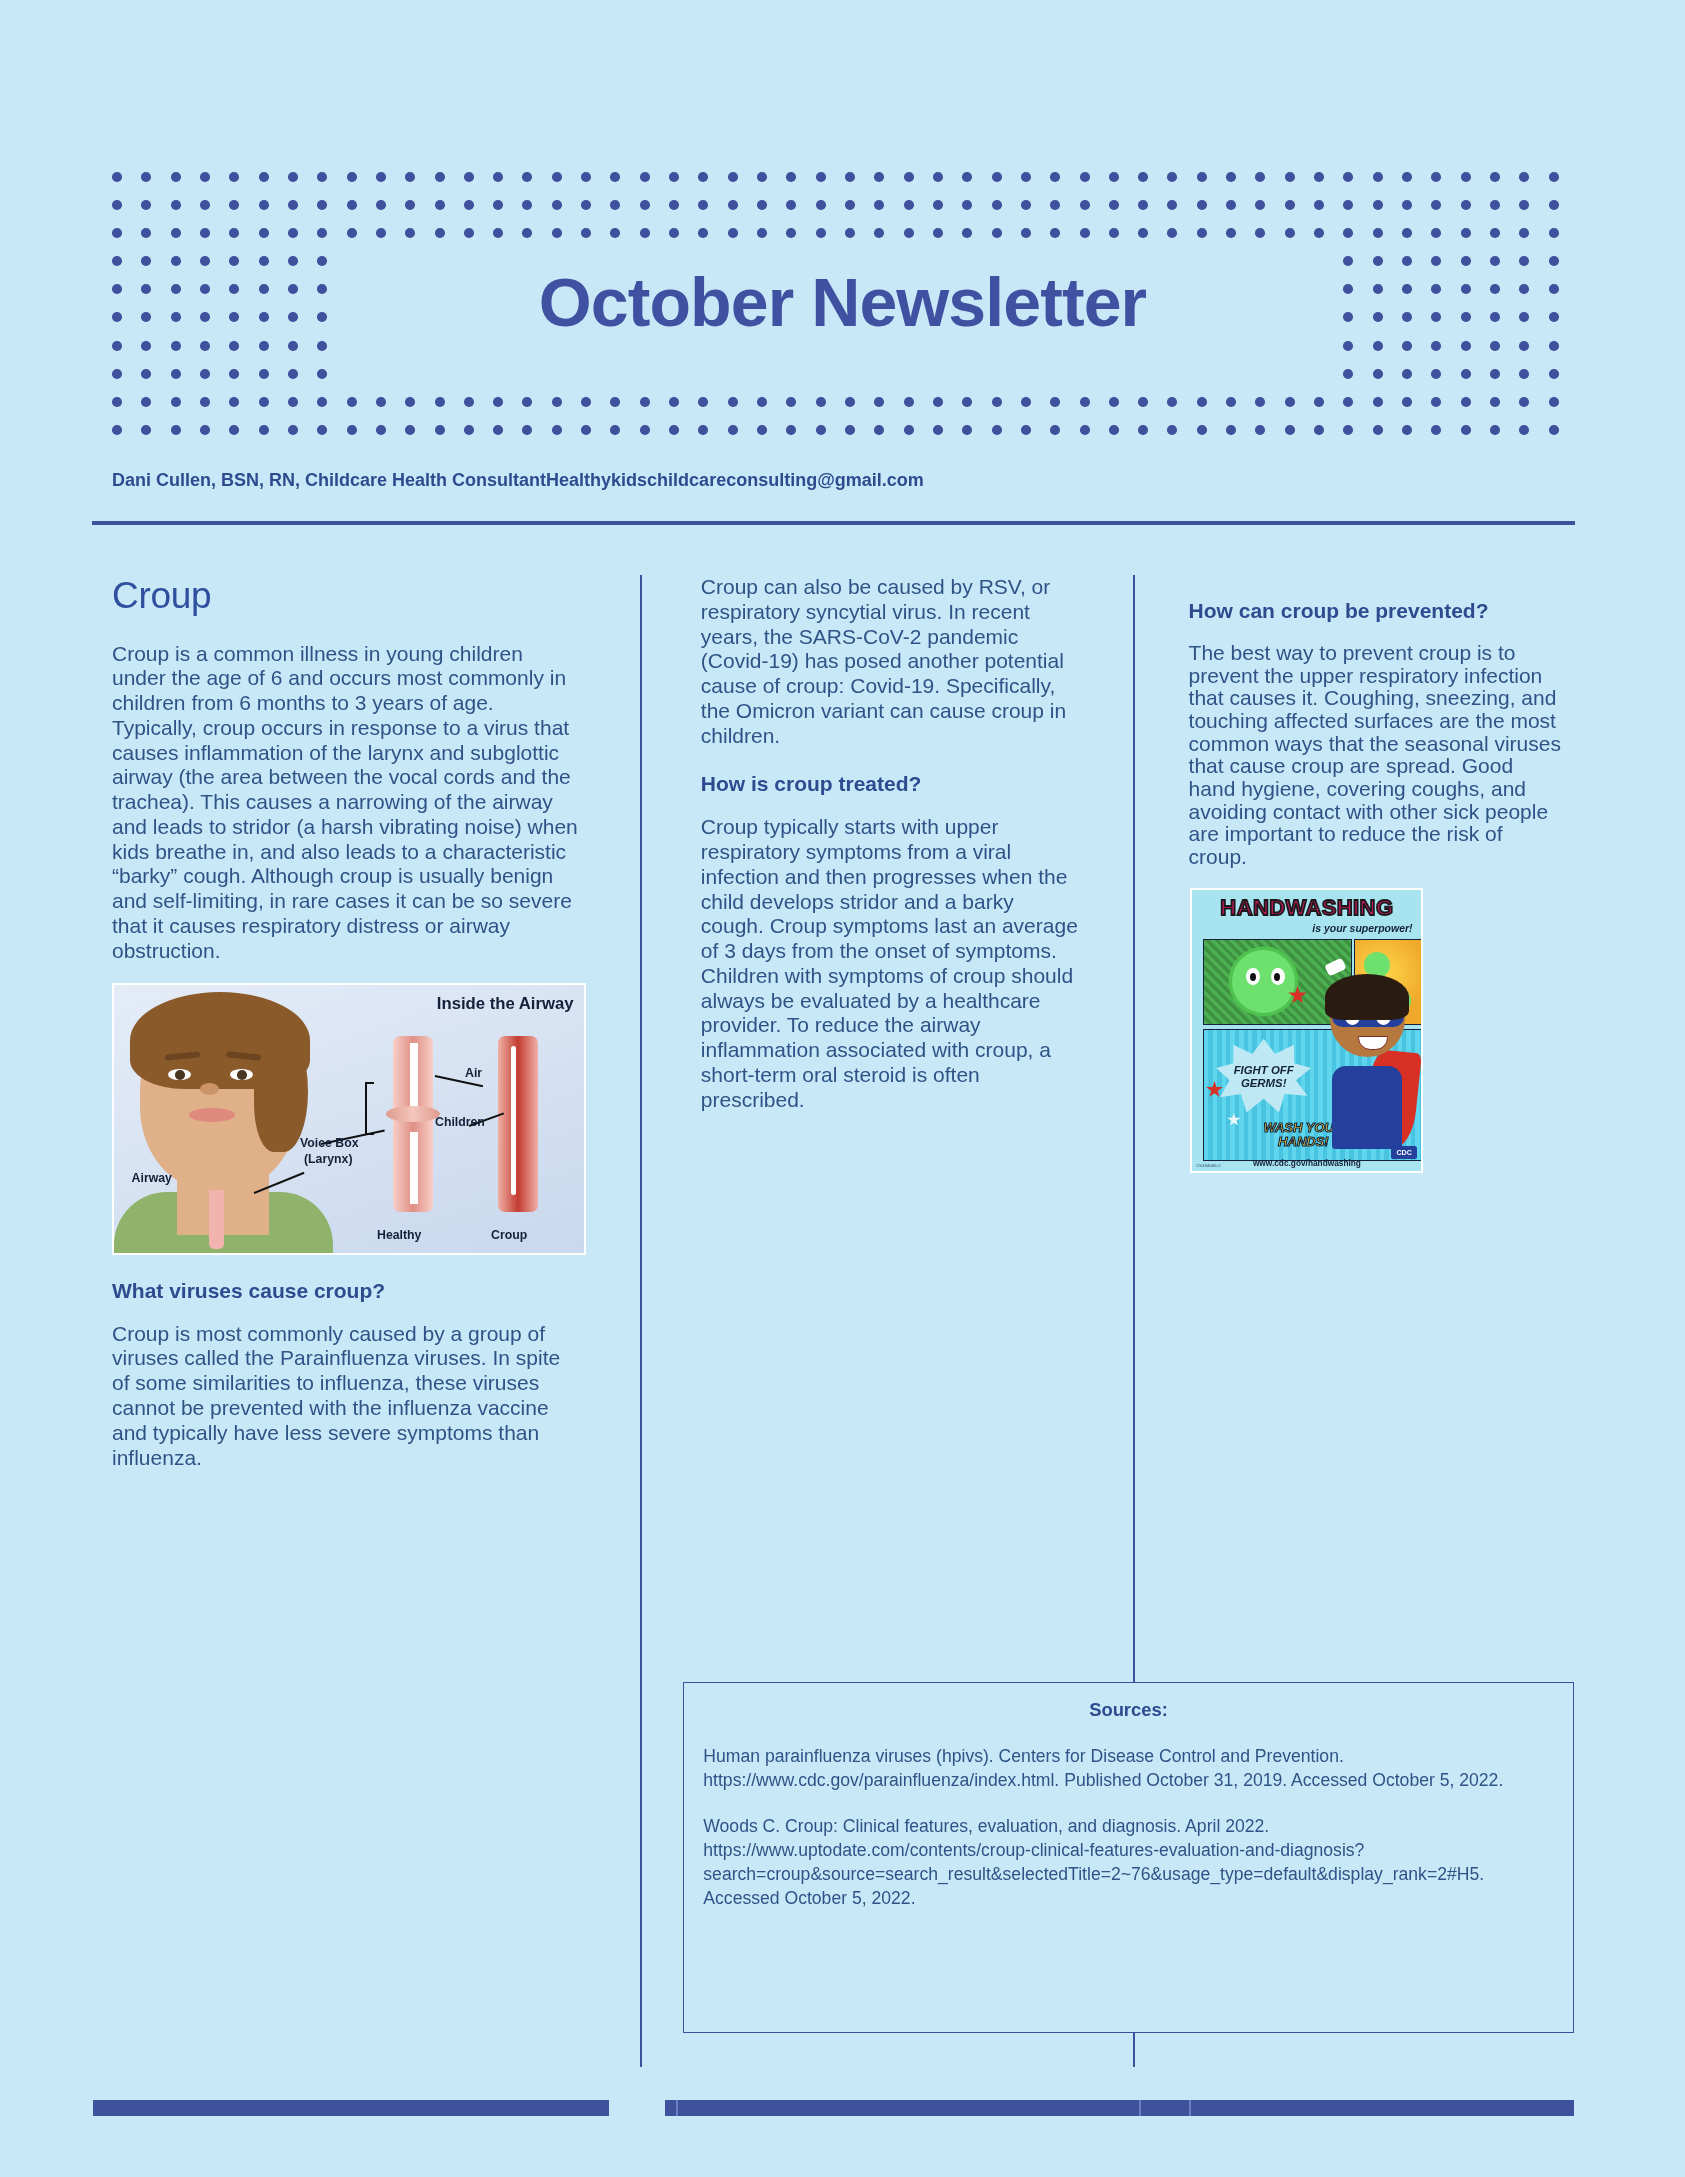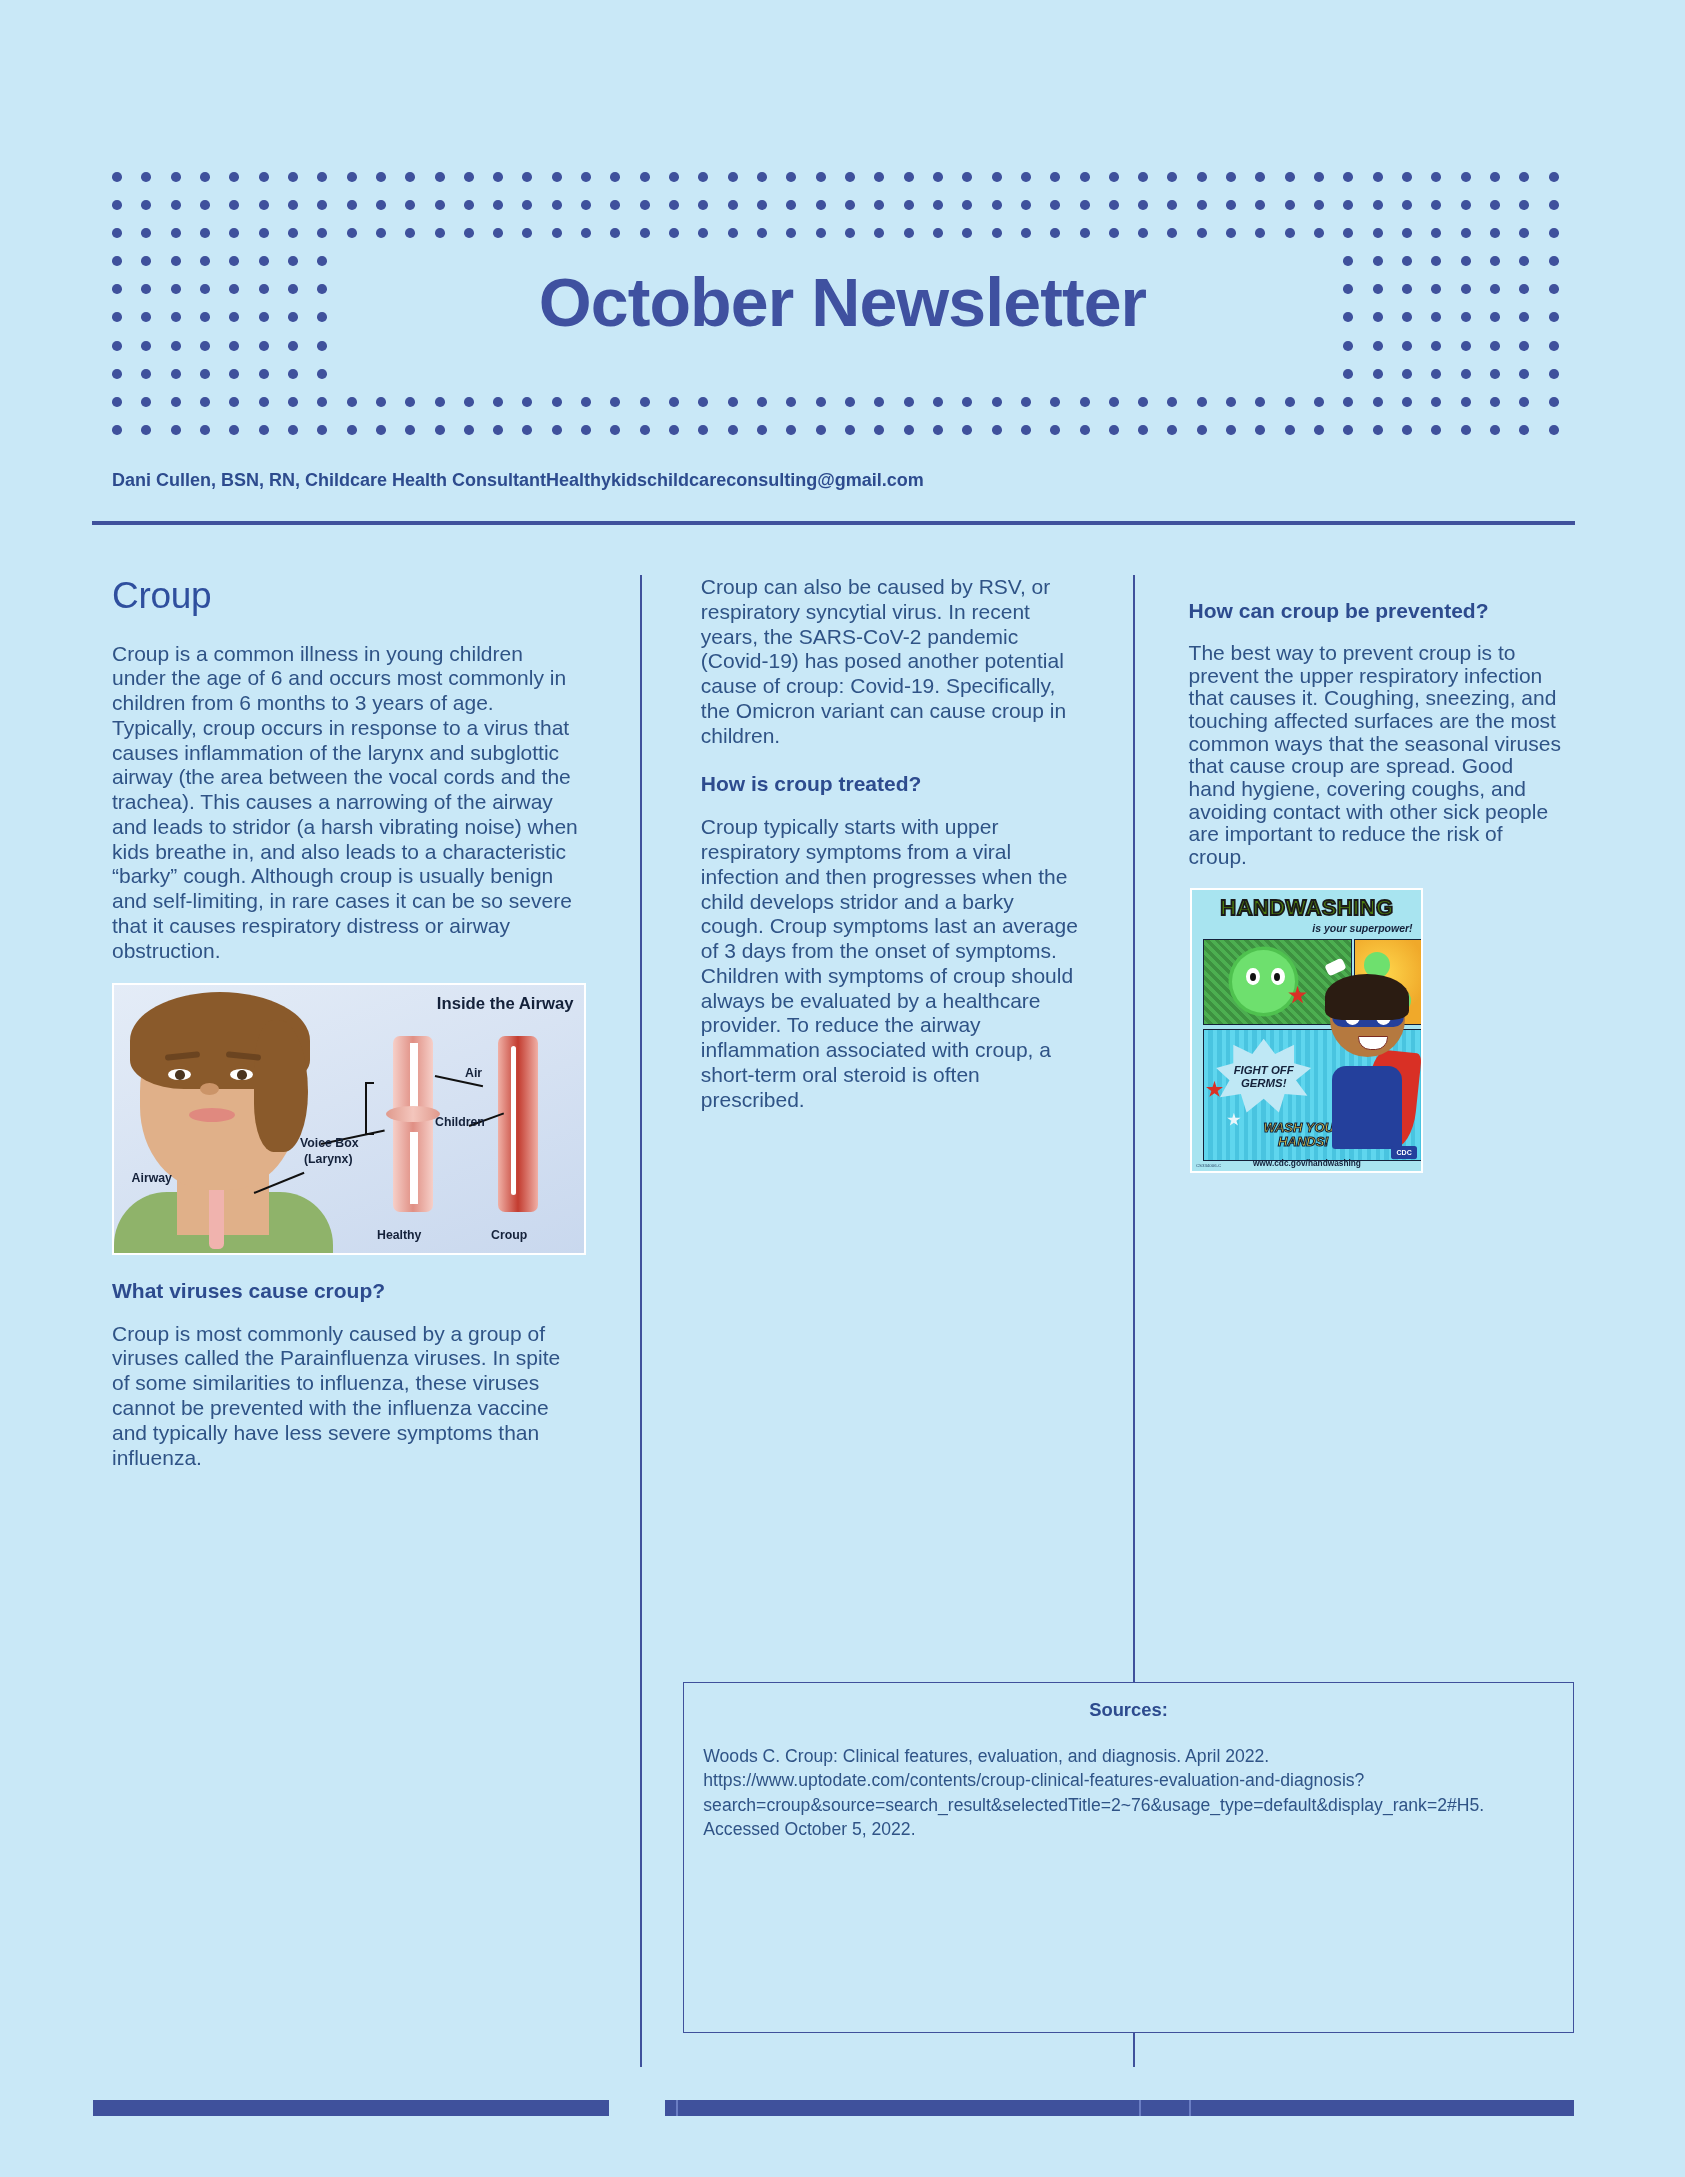--- a/index.html
+++ b/index.html
@@ -214,21 +214,21 @@
     position: relative;
     background: #a8e4f0;
     border: 2.6px solid #ffffff;
     overflow: hidden;
     margin-left: 1.8px;
   }
   .poster-title {
     position: absolute; top: 5.3px; left: 0; width: 100%;
     text-align: center;
     font-size: 22px; font-weight: bold;
-    color: #4d7c0f;
+    color: #be185d;
     -webkit-text-stroke: 1.8px #1a1a1a;
     letter-spacing: 0.4px;
     font-family: "Liberation Sans", sans-serif;
   }
   .poster-sub {
     position: absolute; top: 32px; right: 8.8px;
     font-size: 10.5px; font-style: italic; font-weight: bold;
     color: #14213a;
   }
   .panel-germ {
@@ -824,20 +824,21 @@
         <div class="cdc-badge">CDC</div>
         <div class="poster-code">CS334006-C</div>
         <div class="poster-url">www.cdc.gov/handwashing</div>
       </div>
     </div>
 
   </div>
 
   <div class="sources-box">
     <div class="sources-heading">Sources:</div>
+    <div class="source-entry">Human parainfluenza viruses (hpivs). Centers for Disease Control and Prevention. https://www.cdc.gov/parainfluenza/index.html. Published October 31, 2019. Accessed October 5, 2022.</div>
     <div class="source-entry">Woods C. Croup: Clinical features, evaluation, and diagnosis. April 2022. https://www.uptodate.com/contents/croup-clinical-features-evaluation-and-diagnosis?search=croup&amp;source=search_result&amp;selectedTitle=2~76&amp;usage_type=default&amp;display_rank=2#H5. Accessed October 5, 2022.</div>
   </div>
 
   <div class="footer-bar-left"></div>
   <div class="footer-bar-right"></div>
   <div class="footer-tick" style="left:676px;"></div>
   <div class="footer-tick" style="left:1139px;"></div>
   <div class="footer-tick" style="left:1189px;"></div>
 
 </div>

